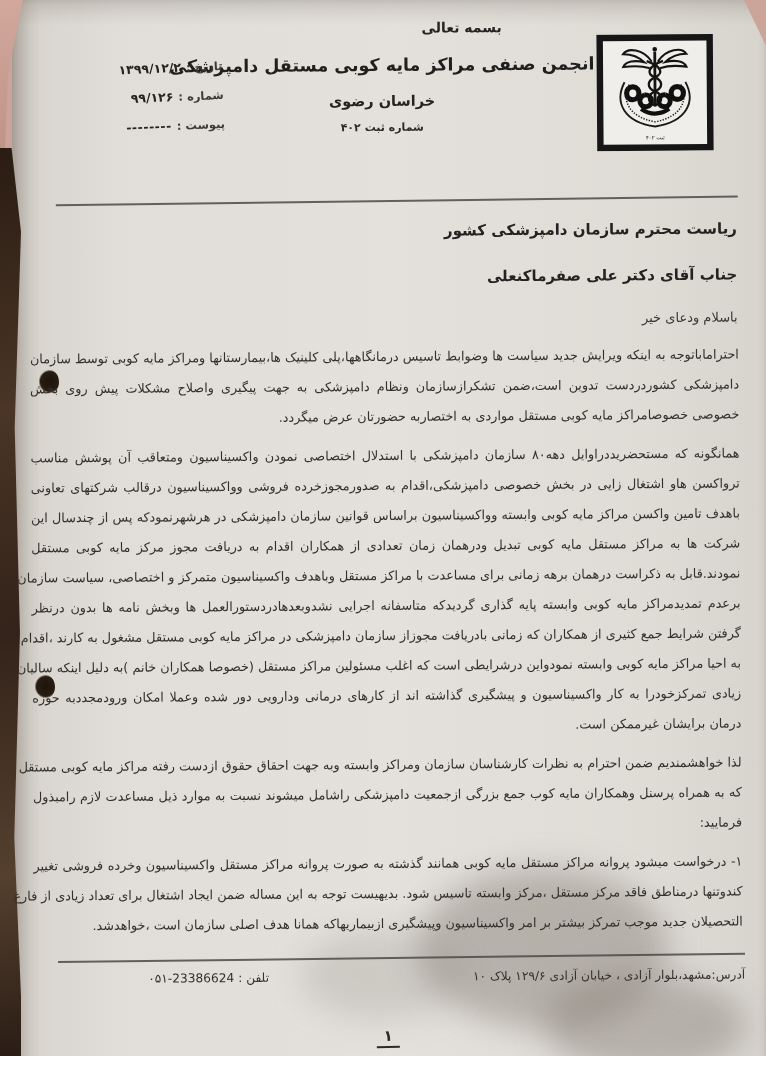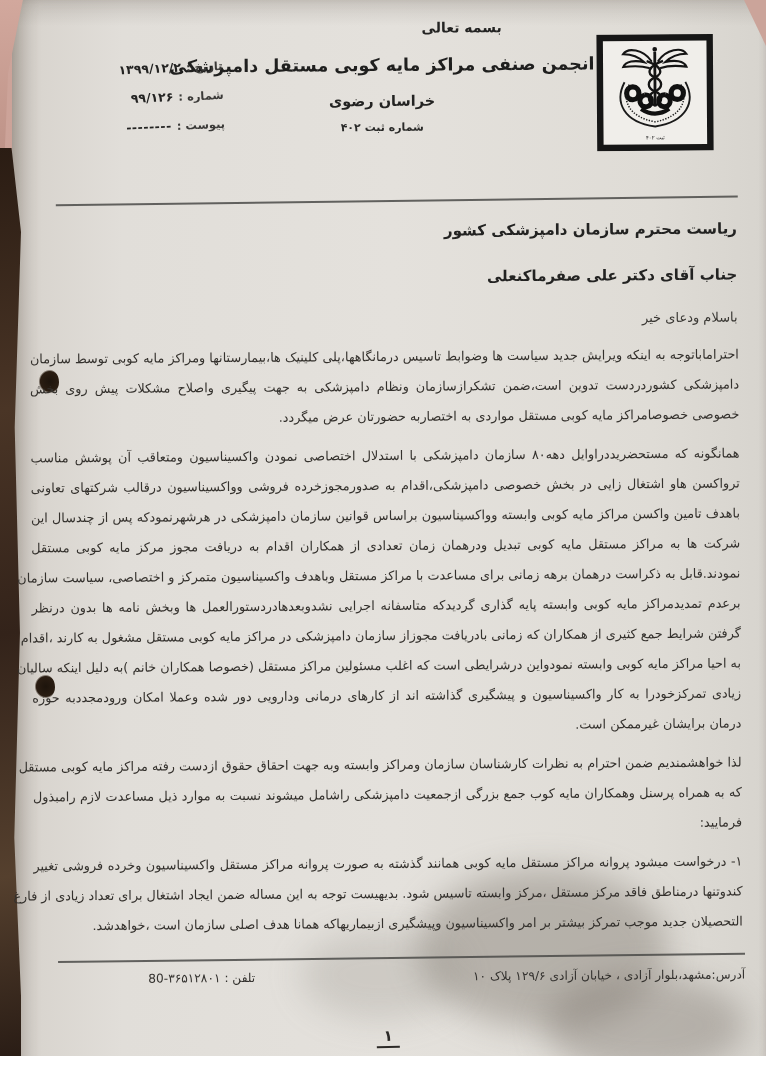--- a/index.html
+++ b/index.html
@@ -161,20 +161,20 @@
       <div class="para">
           <div class="line">۱- درخواست میشود پروانه مراکز مستقل مایه کوبی همانند گذشته به صورت پروانه مراکز مستقل واکسیناسیون وخرده فروشی تغییر</div>
           <div class="line">کندوتنها درمناطق فاقد مرکز مستقل ،مرکز وابسته تاسیس شود. بدیهیست توجه به این مساله ضمن ایجاد اشتغال برای تعداد زیادی از فارغ</div>
           <div class="line">التحصیلان جدید موجب تمرکز بیشتر بر امر واکسیناسیون وپیشگیری ازبیماریهاکه همانا هدف اصلی سازمان است ،خواهدشد.</div>
         </div>
     </div>
 
     <div class="rule bottom"></div>
     <div class="abs footer-row">
       <div class="footer-address">آدرس:مشهد،بلوار آزادی ، خیابان آزادی ۱۲۹/۶ پلاک ۱۰</div>
-      <div class="footer-phone">تلفن : ۳۶۵۱۲۸۰۱-80</div>
+      <div class="footer-phone">تلفن : 23386624-۰۵۱</div>
     </div>
     <div class="abs page-number">
       <span>۱</span>
     </div>
 
   </div>
 </div>
 
 </body></html>

